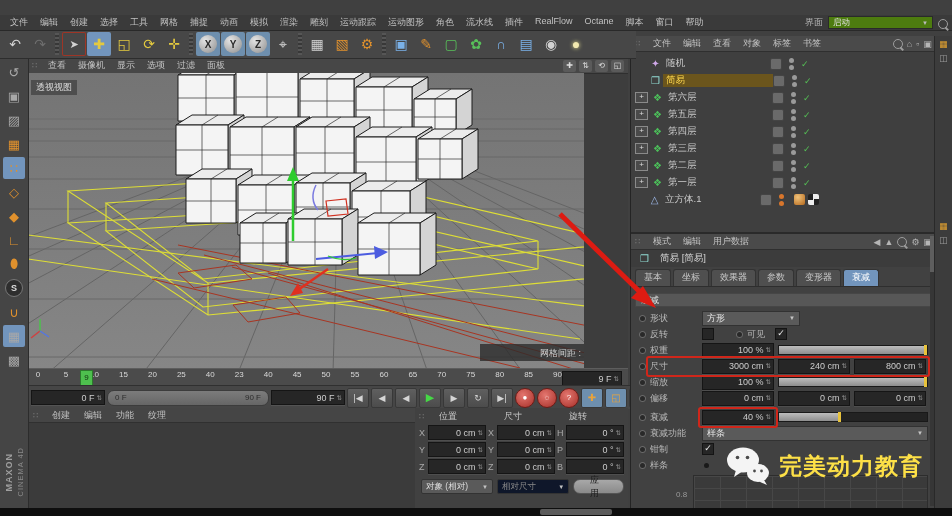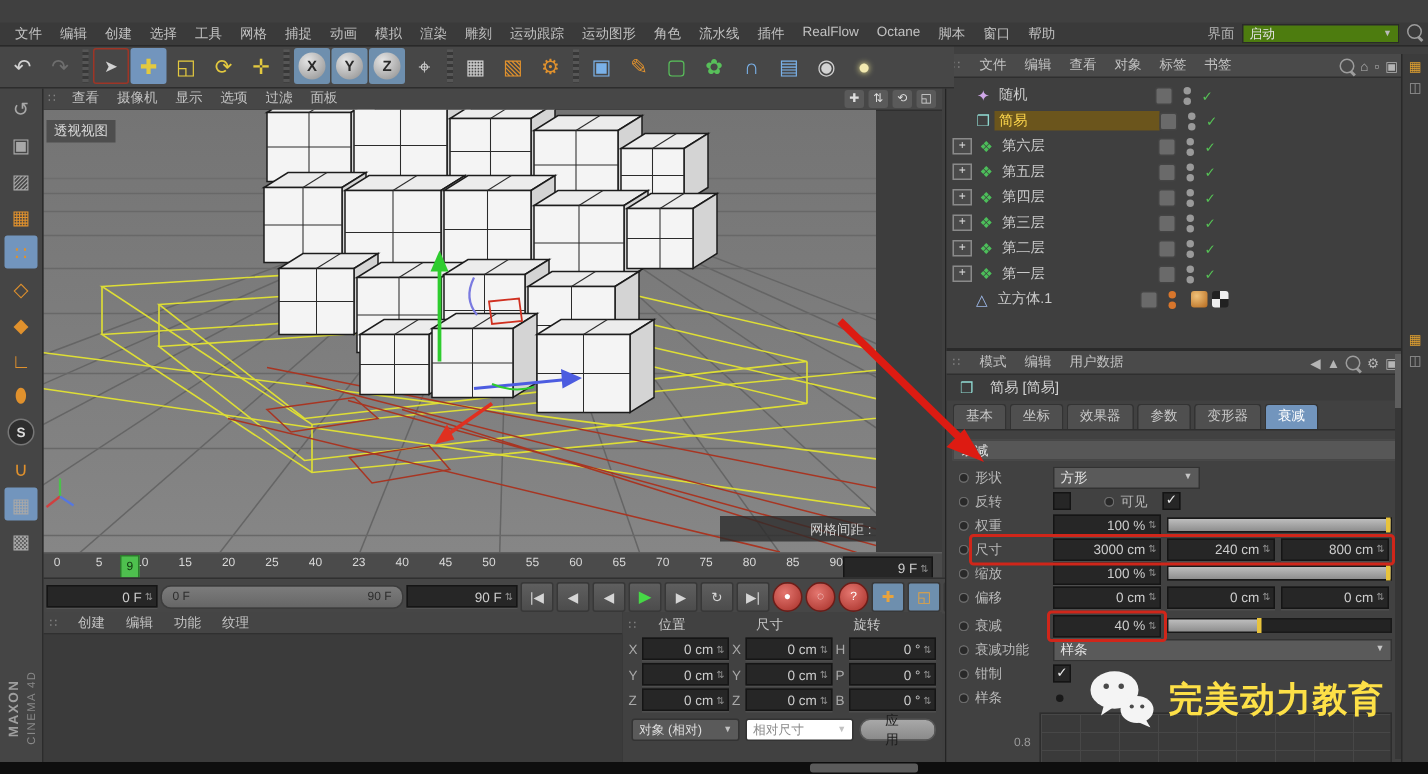--- a/index.html
+++ b/index.html
@@ -9,21 +9,21 @@
   .titlebar{position:absolute;top:0;left:0;right:0;height:15px;background:#272727;display:flex;
             align-items:center;padding:0 5px;font-size:9px;color:#bdbdbd;z-index:20}
   .logo{width:9px;height:9px;border-radius:50%;background:radial-gradient(circle at 35% 30%,#e8f2ff,#4d79b5 60%,#1d3c66);margin-right:6px;flex:none}
   .winbtns{margin-left:auto;display:flex;gap:3px}
   .winbtn{width:17px;height:11px;text-align:center;line-height:11px;font-size:8px;color:#cfcfcf;background:#3a3a3a;border-radius:1px}
   .winbtn.close{background:#a8352b;color:#fff}
   
   .menubar{position:absolute;top:15px;left:0;right:0;height:15px;background:#3a3a3a;display:flex;
            align-items:center;padding:0 4px;font-size:9px;border-bottom:1px solid #292929;z-index:20}
   .mitem{padding:0 6px;color:#c2c2c2;white-space:nowrap}
-  .iface{margin-left:auto;display:flex;align-items:flex-start;gap:5px}
+  .iface{margin-left:auto;display:flex;align-items:flex-end;gap:5px}
   .iface-lbl{color:#b5b5b5}
   .iface-dd{width:95px;height:11px;background:#4d7c0f;border:1px solid #2a2a2a;display:flex;
             justify-content:space-between;align-items:center;padding:0 4px;font-size:8.5px;color:#e2e2e2}
   .iface-dd::after{content:"▼";font-size:6px;color:#bbb}
   .mag{width:8px;height:8px;border:1.5px solid #9d9d9d;border-radius:50%;position:relative;flex:none}
   .mag::after{content:"";position:absolute;width:4px;height:1.5px;background:#9d9d9d;transform:rotate(45deg);left:6px;top:8px}
   
   .toolbar{position:absolute;top:30px;left:0;width:630px;height:28px;background:#474747;display:flex;
            align-items:center;gap:1px;padding:0 3px;border-bottom:1px solid #2d2d2d;z-index:15}
   .tool{width:24px;height:24px;flex:none;display:flex;align-items:center;justify-content:center;
@@ -91,21 +91,21 @@
   .coords{position:absolute;left:415px;top:408px;width:213px;height:100px;background:#414141;font-size:9px;z-index:6}
   .c-head{display:flex;align-items:center;padding:2px 4px 1px;color:#c9c9c9}
   .c-head span.h{width:66px;padding-left:10px}
   .c-row{display:flex;align-items:center;gap:2px;padding:1px 4px}
   .c-lbl{width:7px;color:#a9a9a9;flex:none}
   .c-row .fld{width:52px}
   .c-foot{display:flex;gap:4px;padding:4px 4px 0 6px;align-items:center}
   .cdd{width:66px;height:13px;background:#5a5a5a;border:1px solid #333;border-radius:2px;color:#dedede;
        display:flex;align-items:center;justify-content:space-between;padding:0 4px;font-size:8.5px}
   .cdd::after{content:"▼";font-size:6px;color:#c2c2c2}
-  .cdd.dim{color:#8a8a8a;background:#ffffff}
+  .cdd.dim{color:#8a8a8a;background:#0f172a}
   .apply{height:13px;background:linear-gradient(#a8a8a8,#8a8a8a);border:1px solid #555;border-radius:7px;
          color:#1d1d1d;padding:0 16px;font-size:9px;display:flex;align-items:center}
   
   .right{position:absolute;left:630px;top:36px;width:305px;bottom:8px;background:#3f3f3f;border-left:1px solid #242424;z-index:8}
   .om{position:absolute;top:0;left:0;right:0;height:196px;background:#3f3f3f}
   .om-bar{height:15px;background:#4a4a4a;display:flex;align-items:center;gap:2px;padding:0 4px;font-size:9px;border-bottom:1px solid #2f2f2f}
   .om-bar .mitem{padding:0 6px}
   .bar-icons{margin-left:auto;display:flex;gap:4px;align-items:center;color:#b5b5b5;font-size:9px}
   .om-body{padding-top:3px}
   .om-row{height:17px;display:flex;align-items:center;font-size:9.5px;padding-left:4px;color:#cacaca}

